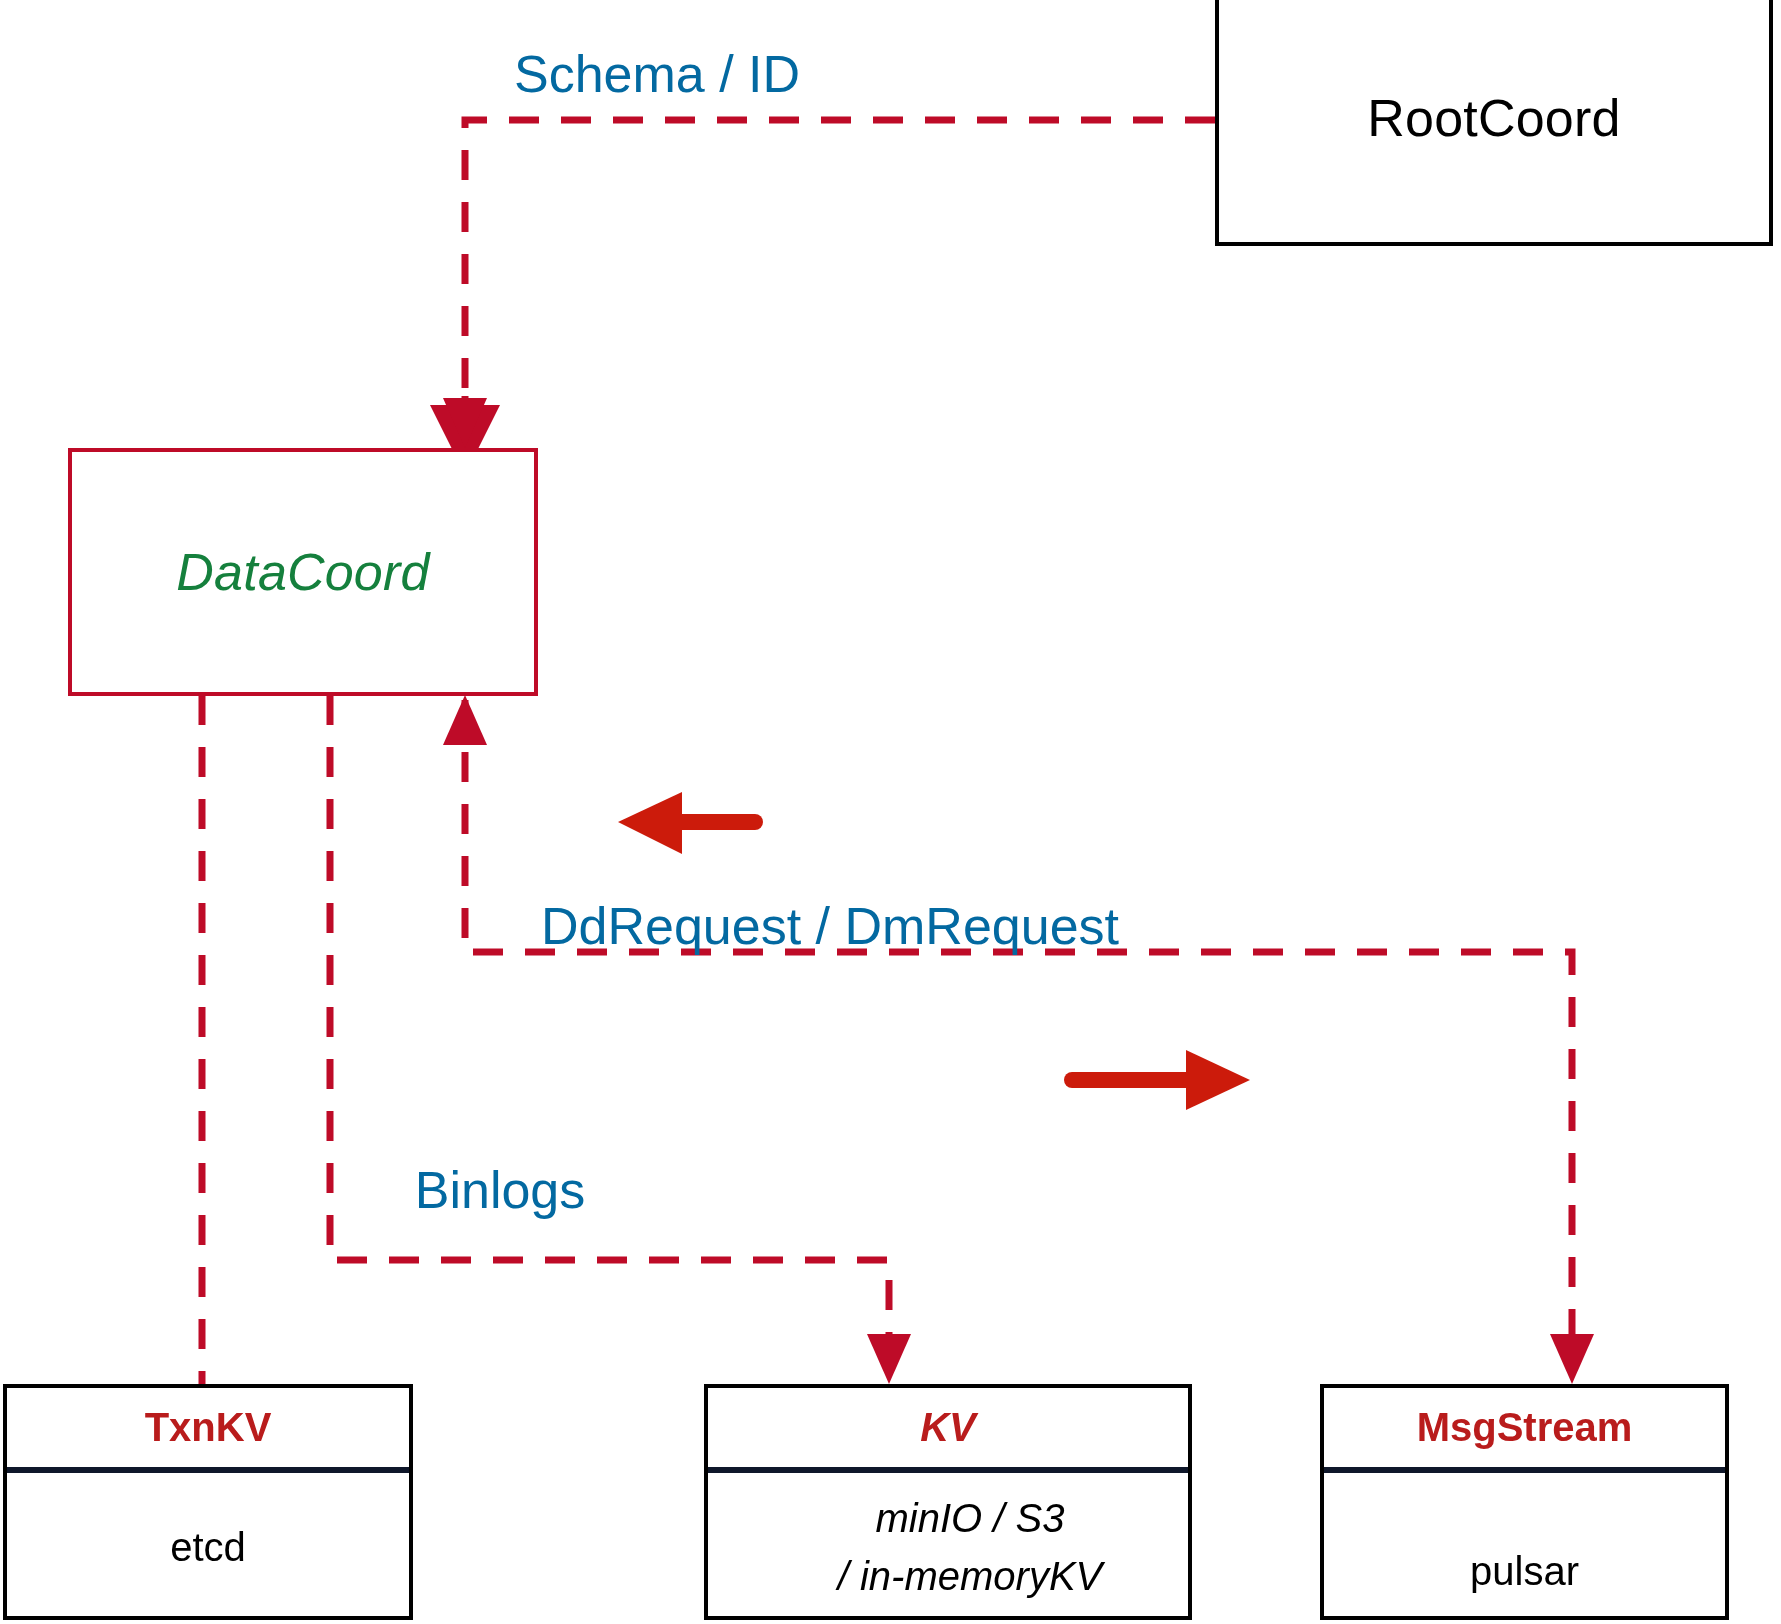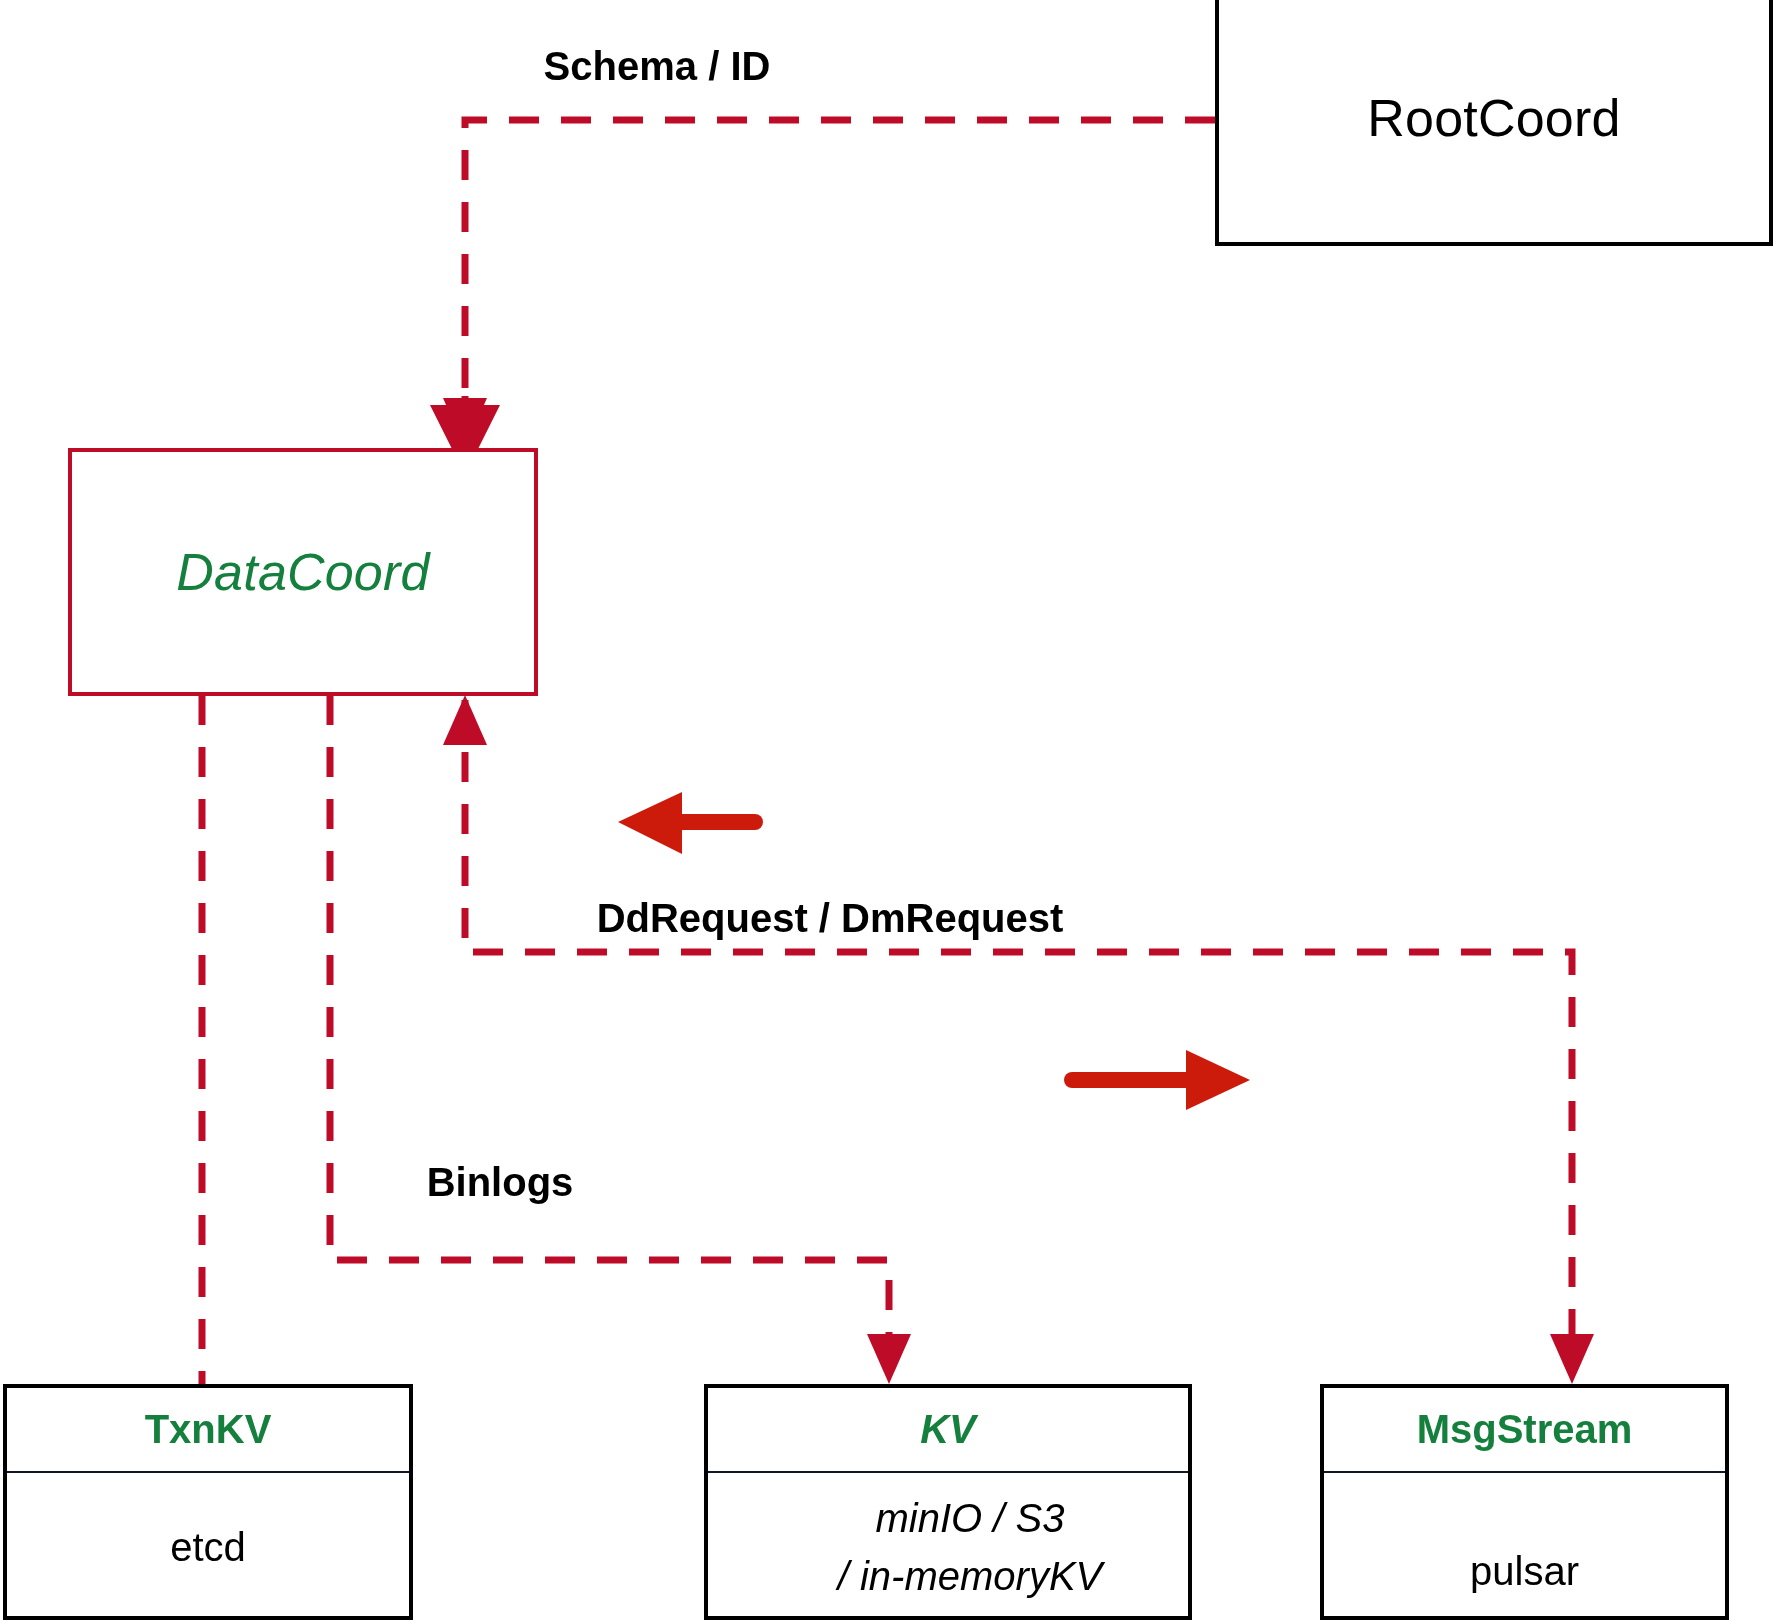--- a/index.html
+++ b/index.html
@@ -49,42 +49,41 @@
     color: #15803d;
     font-style: italic;
   }
   .split-header {
     box-sizing: border-box;
     display: flex;
     align-items: center;
     justify-content: center;
     font-size: 40px;
     font-weight: bold;
-    color: #15803d;
-    border-bottom: 2px solid #0f172a;
+    color: #b91c1c;
+    border-bottom: 6px solid #0f172a;
   }
   .split-body {
     box-sizing: border-box;
     display: flex;
     flex-direction: column;
     align-items: center;
     justify-content: center;
     font-size: 40px;
     color: #000000;
     line-height: 1.45;
     text-align: center;
   }
   .edge-label {
     position: absolute;
-    font-size: 40px;
-    color: #000000;
+    font-size: 52px;
+    color: #0369a1;
     white-space: nowrap;
     transform: translateX(-50%);
     text-align: center;
-    font-weight: bold;
   }
 </style>
 </head>
 <body>
 
 <div id="diagram-root">
 
   <svg id="diagram-svg" viewBox="0 0 1781 1624" xmlns="http://www.w3.org/2000/svg">
     <defs>
       <marker id="arrow-dash-down" markerWidth="10" markerHeight="10" refX="1" refY="5" orient="auto" markerUnits="strokeWidth">

